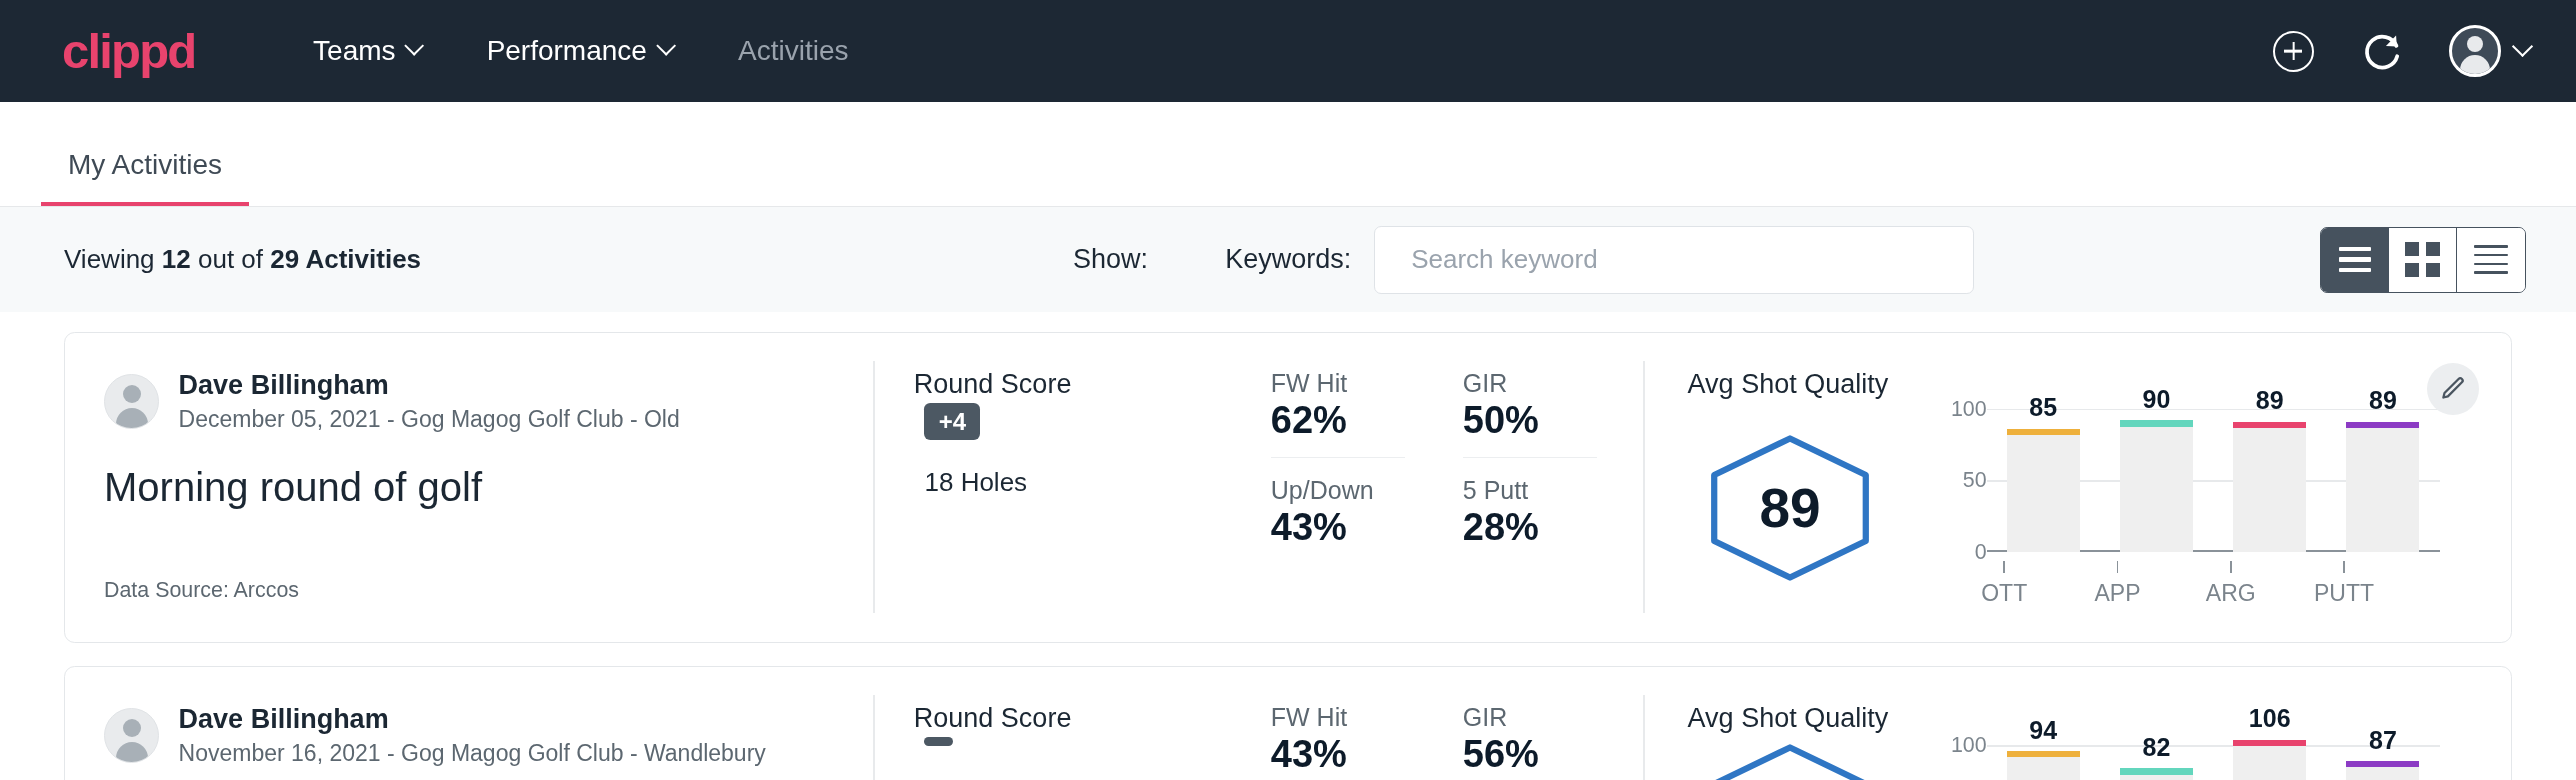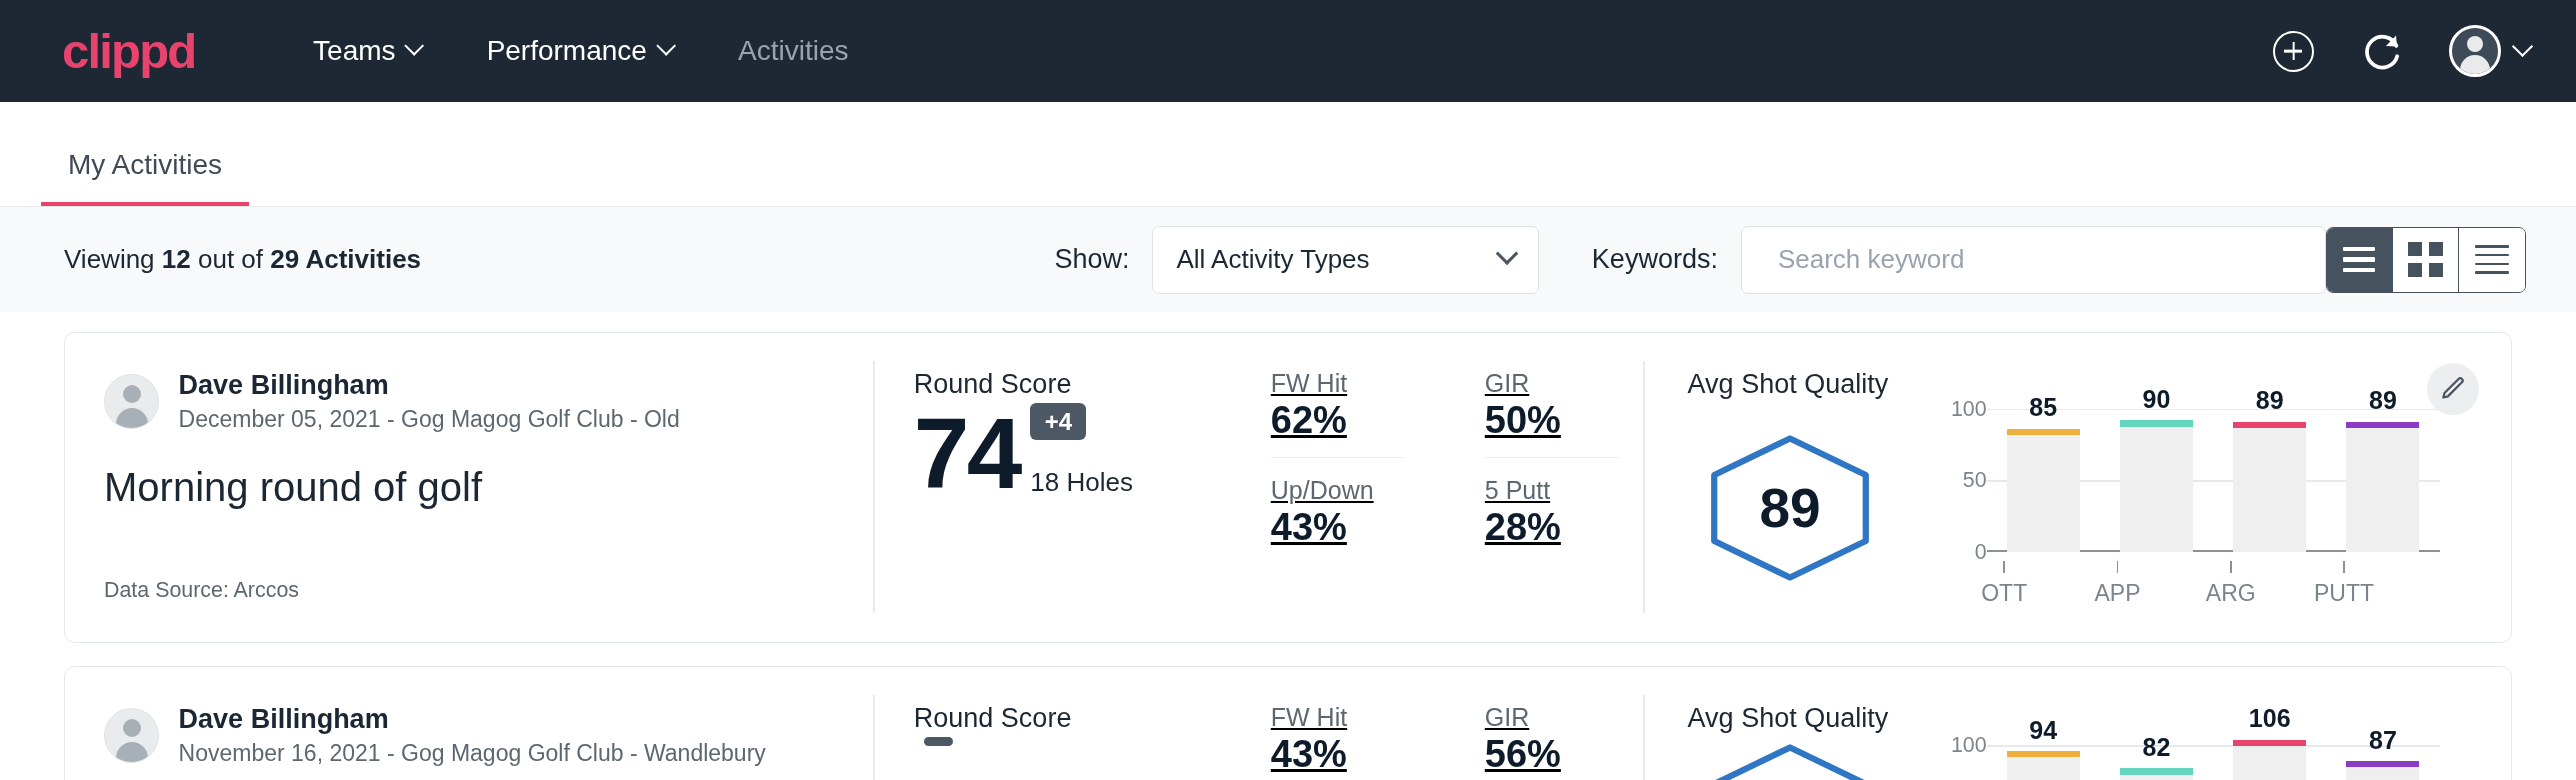--- a/index.html
+++ b/index.html
@@ -185,21 +185,21 @@
   .score-row { display: flex; align-items: flex-end; margin-top: 3.6px; }
   .score-big { font-size: 100px; font-weight: 700; color: #0d1b2a; line-height: 0.95; letter-spacing: -2.7px; }
   .score-right { display: flex; flex-direction: column; justify-content: space-between; height: 98px; padding-bottom: 3.6px; margin-left: 10.7px; }
   .badge {
     background: #4c5863; color: #fff; font-size: 24px; font-weight: 700;
     border-radius: 6.2px; padding: 4.5px 14.3px; align-self: flex-start;
   }
   .holes { font-size: 26px; color: #1b2733; }
 
   .col-stats { width: 411px; padding: 36px 0 0 39px; }
-  .statgrid { display: grid; grid-template-columns: 134px 134px; column-gap: 80px; text-decoration: underline; }
+  .statgrid { display: grid; grid-template-columns: 134px 134px; column-gap: 58px; }
   .stat-lbl { font-size: 25px; color: #5c6770; }
   .stat-val { font-size: 38px; font-weight: 700; color: #0d1b2a; margin-top: 1.8px; }
   .stat-cell.br { border-bottom: 1.8px solid #eceef0; padding-bottom: 14.3px; margin-bottom: 18px; }
 
   .col-quality { flex: 1; padding: 36px 0 0 43px; display: flex; flex-direction: column; }
   .q-body { display: flex; align-items: center; margin-top: 9px; }
   .hexwrap { width: 205px; display: flex; justify-content: center; }
   .hex { position: relative; width: 166px; height: 148px; }
   .hex svg { display: block; }
   .hex .hexnum {
@@ -276,24 +276,20 @@
 
 <div class="filterbar">
   <div class="viewing">
     <span>Viewing</span>
     <b>12</b>
     <span>out of</span>
     <b>29 Activities</b>
   </div>
   <div class="fb-spacer1"></div>
   <div class="fb-label">Show:</div>
-  <div class="select">
-    <span class="sv">All Activity Types</span>
-    <span class="chev-dark"></span>
-  </div>
   <div class="gap-md"></div>
   <div class="fb-label">Keywords:</div>
   <div class="searchbox">
     <input type="text" placeholder="Search keyword" style="">
   </div>
   <div class="viewtoggle">
     <div class="vt active">
       <i class="ln"></i>
       <i class="ln"></i>
       <i class="ln"></i>
@@ -327,21 +323,20 @@
         </div>
       </div>
       <div class="card-title">Morning round of golf</div>
       <div class="data-src">Data Source: Arccos</div>
     </div>
     <div class="vdiv"></div>
 
     <div class="col-score">
       <div class="col-lbl">Round Score</div>
       <div class="score-row">
-        <div class="score-big">74</div>
         <div class="score-right">
           <span class="badge">+4</span>
           <span class="holes">18 Holes</span>
         </div>
       </div>
     </div>
 
     <div class="col-stats">
       <div class="statgrid">
         <div class="stat-cell br">

